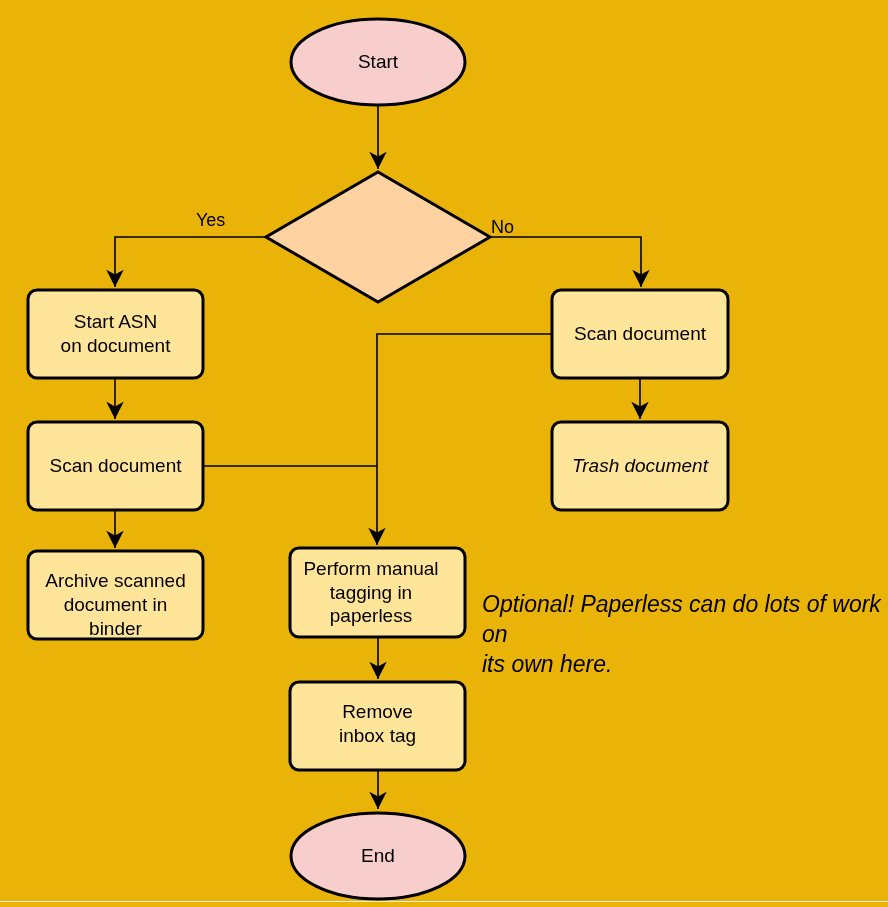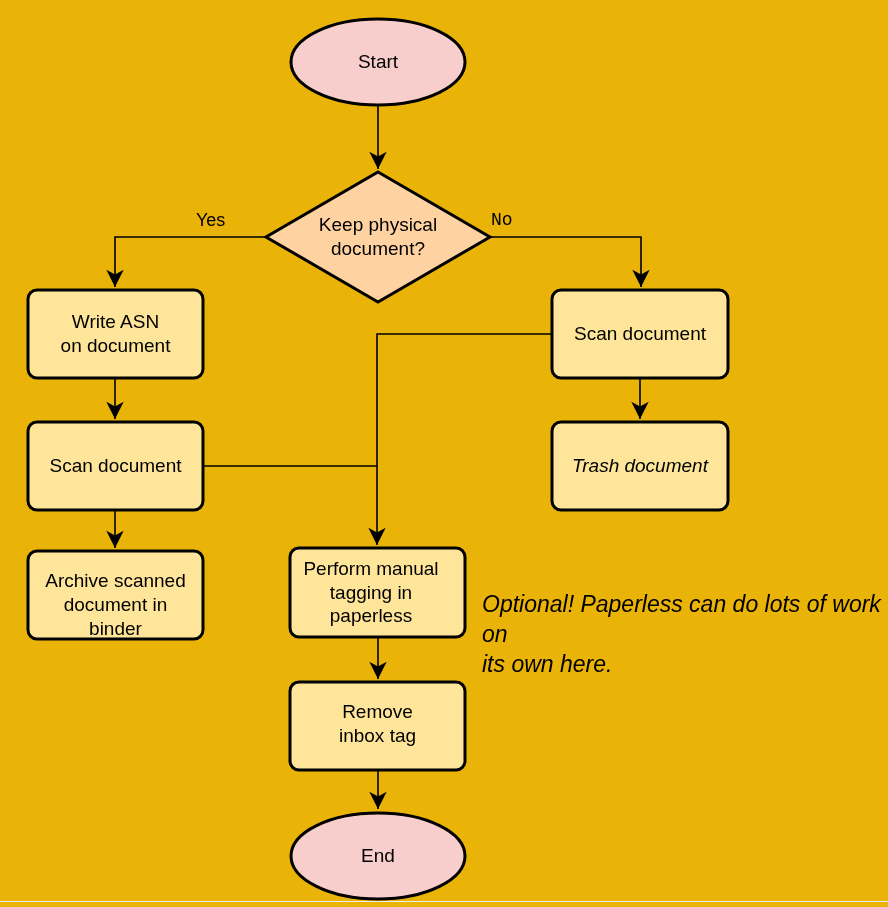--- a/index.html
+++ b/index.html
@@ -96,37 +96,35 @@
     <rect class="shape" x="28" y="422" width="175" height="88" rx="9" fill="#ffe59a"></rect>
     <rect class="shape" x="28" y="551" width="175" height="88" rx="9" fill="#ffe59a"></rect>
     <rect class="shape" x="552" y="290" width="176" height="88" rx="9" fill="#ffe59a"></rect>
     <rect class="shape" x="552" y="422" width="176" height="88" rx="9" fill="#ffe59a"></rect>
     <rect class="shape" x="290" y="548" width="175" height="89" rx="9" fill="#ffe59a"></rect>
     <rect class="shape" x="290" y="682" width="175" height="88" rx="9" fill="#ffe59a"></rect>
     <ellipse class="shape" cx="378" cy="856" rx="87" ry="43" fill="#f8cecc"></ellipse>
   </svg>
 
   <div class="lbl" style="left:290px; top:18px; width:176px; height:88px;">Start</div>
-  <div class="lbl" style="left:278px; top:205px; width:200px; height:64px;">Keep physical
-document?</div>
-  <div class="lbl" style="left:28px; top:290px; width:175px; height:88px;">Write ASN
+  <div class="lbl" style="left:28px; top:290px; width:175px; height:88px;">Start ASN
 on document</div>
   <div class="lbl" style="left:28px; top:422px; width:175px; height:88px;">Scan document</div>
   <div class="lbl" style="left:28px; top:551px; width:175px; height:108px;border-radius:18px;">Archive scanned
 document in
 binder</div>
   <div class="lbl" style="left:552px; top:290px; width:176px; height:88px;">Scan document</div>
   <div class="lbl" style="left:552px; top:422px; width:176px; height:88px;font-style:italic;">Trash document</div>
   <div class="lbl" style="left:290px; top:548px; width:162px; height:89px;">Perform manual
 tagging in
 paperless</div>
   <div class="lbl" style="left:290px; top:680px; width:175px; height:88px;border-radius:21px;">Remove
 inbox tag</div>
   <div class="lbl" style="left:290px; top:812px; width:176px; height:88px;">End</div>
 
   <div class="edge-lbl" style="left:196px; top:210px;">Yes</div>
-  <div class="edge-lbl" style="left:491px; top:210px;font-family:Liberation Mono, monospace;">No</div>
+  <div class="edge-lbl" style="left:491px; top:217px;">No</div>
 
   <div class="annotation">Optional! Paperless can do lots of work on
 its own here.</div>
 
   <div class="bottom-divider"></div>
 </div>
 
 </body></html>

